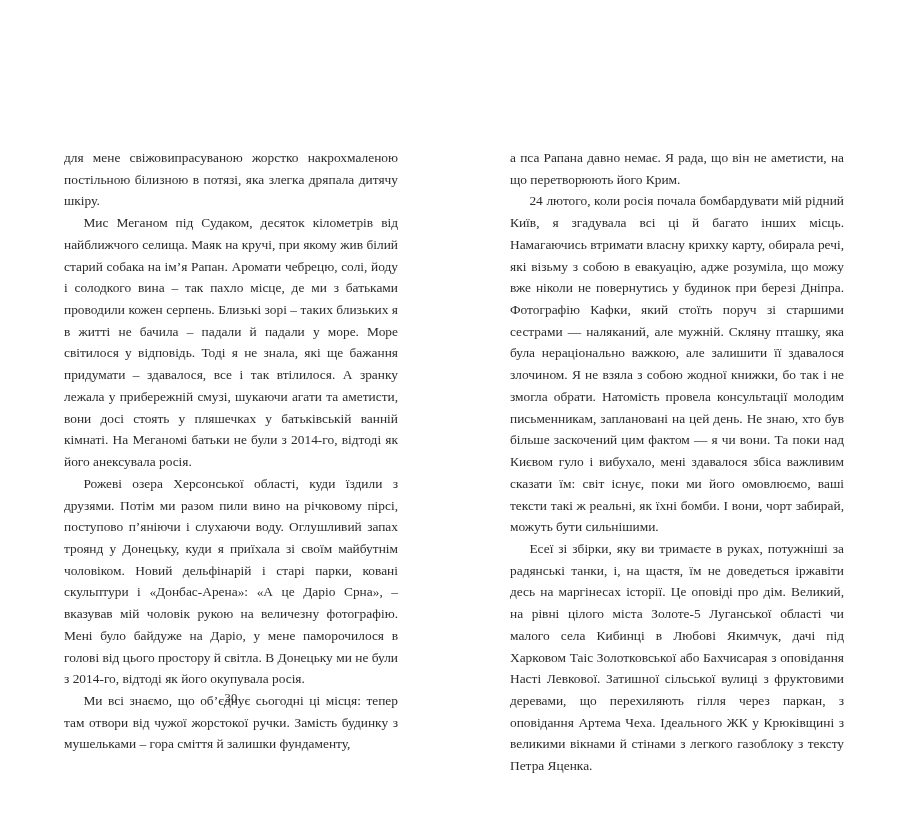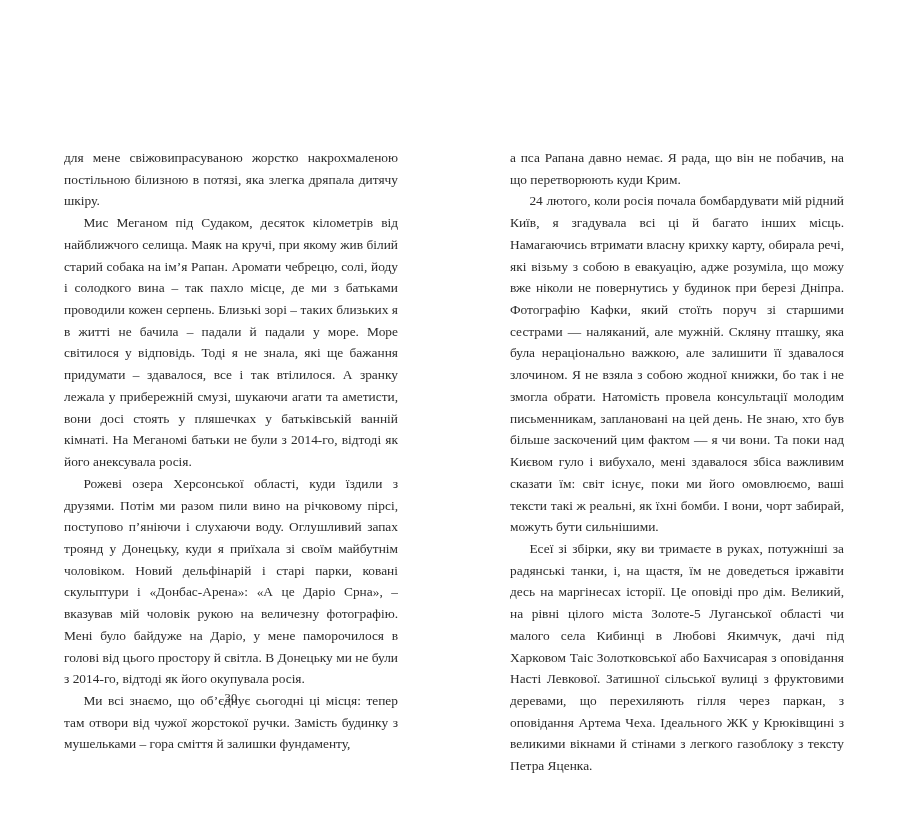--- a/index.html
+++ b/index.html
@@ -72,19 +72,19 @@
       <p class="para no-indent">для мене свіжовипрасуваною жорстко накрохмаленою постільною білизною в потязі, яка злегка дряпала дитячу шкіру.</p>
       <p class="para">Мис Меганом під Судаком, десяток кілометрів від найближчого селища. Маяк на кручі, при якому жив білий старий собака на ім’я Рапан. Аромати чебрецю, солі, йоду і солодкого вина – так пахло місце, де ми з батьками проводили кожен серпень. Близькі зорі – таких близьких я в житті не бачила – падали й падали у море. Море світилося у відповідь. Тоді я не знала, які ще бажання придумати – здавалося, все і так втілилося. А зранку лежала у прибережній смузі, шукаючи агати та аметисти, вони досі стоять у пляшечках у батьківській ванній кімнаті. На Меганомі батьки не були з 2014-го, відтоді як його анексувала росія.</p>
       <p class="para">Рожеві озера Херсонської області, куди їздили з друзями. Потім ми разом пили вино на річковому пірсі, поступово п’яніючи і слухаючи воду. Оглушливий запах троянд у Донецьку, куди я приїхала зі своїм майбутнім чоловіком. Новий дельфінарій і старі парки, ковані скульптури і «Донбас-Арена»: «А це Даріо Срна», – вказував мій чоловік рукою на величезну фотографію. Мені було байдуже на Даріо, у мене паморочилося в голові від цього простору й світла. В Донецьку ми не були з 2014-го, відтоді як його окупувала росія.</p>
       <p class="para">Ми всі знаємо, що об’єднує сьогодні ці місця: тепер там отвори від чужої жорстокої ручки. Замість будинку з мушельками – гора сміття й залишки фундаменту,</p>
     </div>
     <div class="folio">30</div>
   </div>
 
   <div class="page page-right">
     <div class="text-column">
-      <p class="para no-indent">а пса Рапана давно немає. Я рада, що він не побачив, на що перетворюють куди Крим.</p>
+      <p class="para no-indent">а пса Рапана давно немає. Я рада, що він не аметисти, на що перетворюють його Крим.</p>
       <p class="para">24 лютого, коли росія почала бомбардувати мій рідний Київ, я згадувала всі ці й багато інших місць. Намагаючись втримати власну крихку карту, обирала речі, які візьму з собою в евакуацію, адже розуміла, що можу вже ніколи не повернутись у будинок при березі Дніпра. Фотографію Кафки, який стоїть поруч зі старшими сестрами — наляканий, але мужній. Скляну пташку, яка була нераціонально важкою, але залишити її здавалося злочином. Я не взяла з собою жодної книжки, бо так і не змогла обрати. Натомість провела консультації молодим письменникам, заплановані на цей день. Не знаю, хто був більше заскочений цим фактом — я чи вони. Та поки над Києвом гуло і вибухало, мені здавалося збіса важливим сказати їм: світ існує, поки ми його омовлюємо, ваші тексти такі ж реальні, як їхні бомби. І вони, чорт забирай, можуть бути сильнішими.</p>
       <p class="para">Есеї зі збірки, яку ви тримаєте в руках, потужніші за радянські танки, і, на щастя, їм не доведеться іржавіти десь на маргінесах історії. Це оповіді про дім. Великий, на рівні цілого міста Золоте-5 Луганської області чи малого села Кибинці в Любові Якимчук, дачі під Харковом Таіс Золотковської або Бахчисарая з оповідання Насті Левкової. Затишної сільської вулиці з фруктовими деревами, що перехиляють гілля через паркан, з оповідання Артема Чеха. Ідеального ЖК у Крюківщині з великими вікнами й стінами з легкого газоблоку з тексту Петра Яценка.</p>
     </div>
   </div>
 
 </div>
 
 </body></html>

